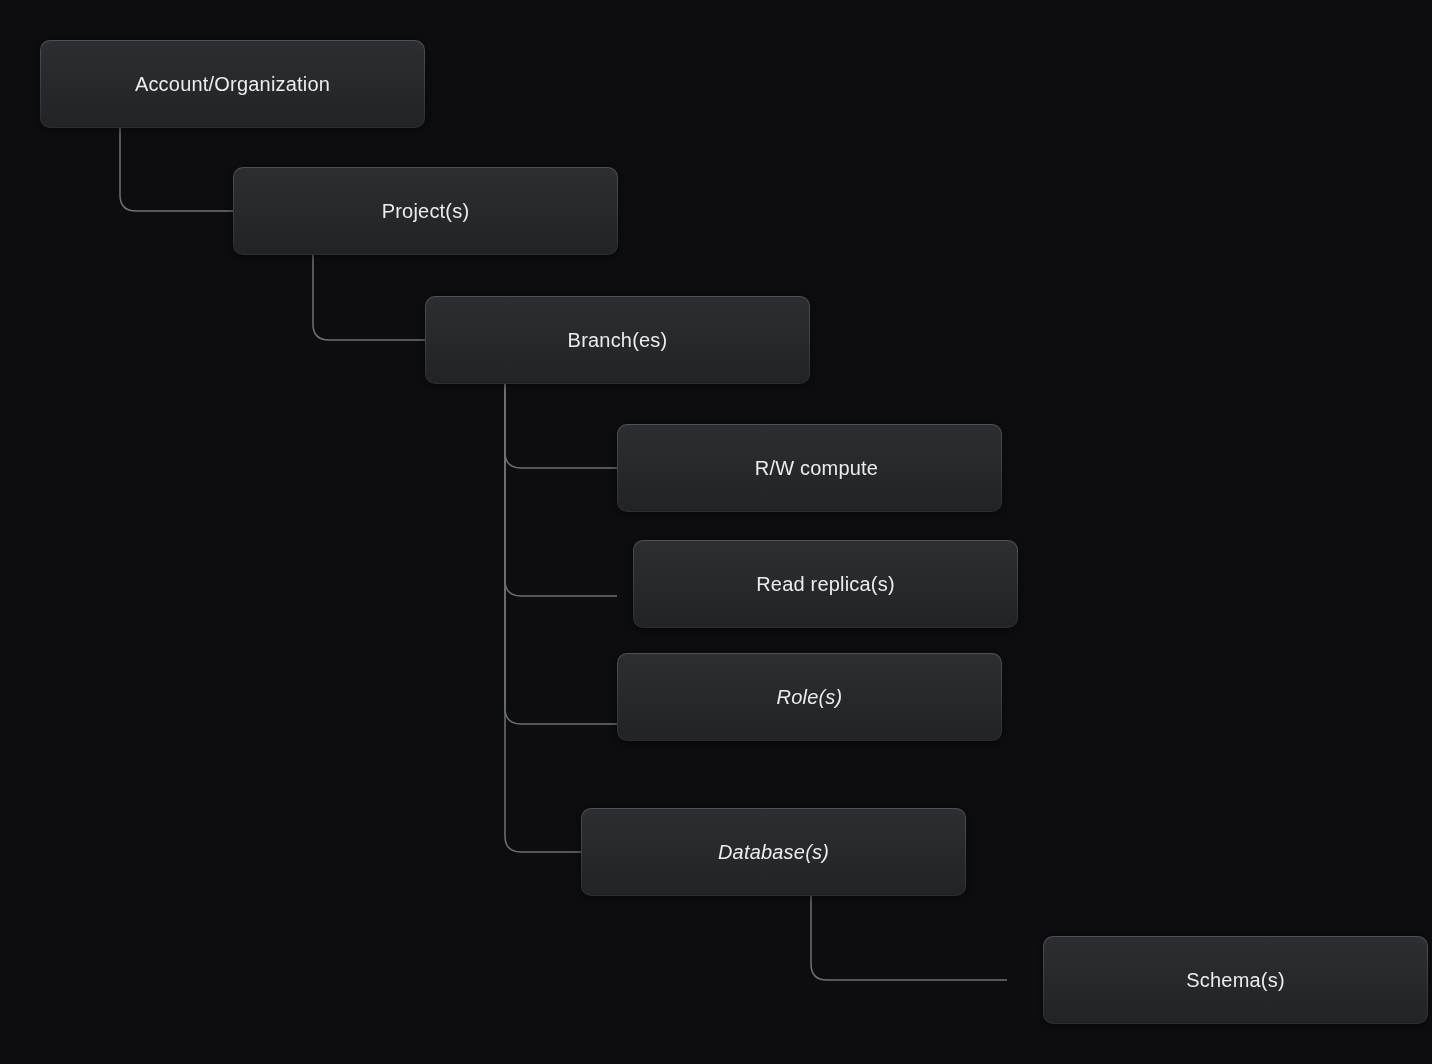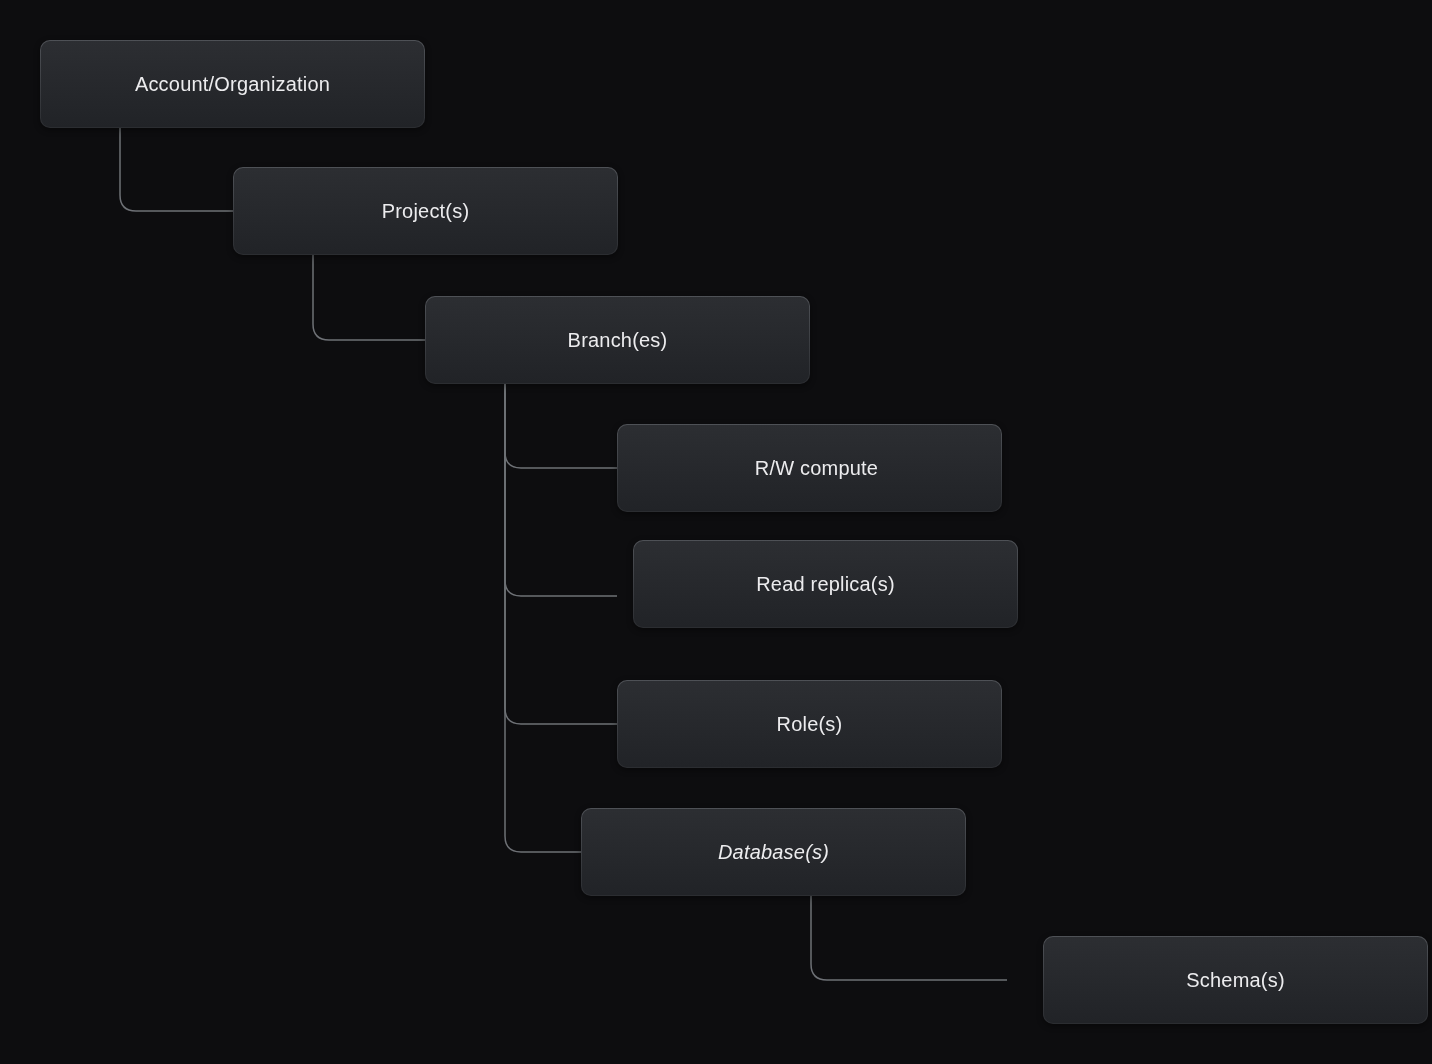--- a/index.html
+++ b/index.html
@@ -53,21 +53,21 @@
     color: var(--text);
     font-size: 20px;
     letter-spacing: 0.2px;
     white-space: nowrap;
   }
   .n-account  { left: 40px;   top: 40px;  }
   .n-project  { left: 233px;  top: 167px; }
   .n-branch   { left: 425px;  top: 296px; }
   .n-rw       { left: 617px;  top: 424px; padding-left: 14px; }
   .n-replica  { left: 617px;  top: 540px; margin-left: 16px; }
-  .n-role     { left: 617px;  top: 680px; }
+  .n-role     { left: 617px;  top: 653px; font-style: italic; }
   .n-database { left: 581px;  top: 808px; font-style: italic; }
   .n-schema   { left: 1007px; top: 936px; margin-left: 36px; }
 </style>
 </head>
 <body>
 
 <div class="canvas">
 
   <svg class="edges" viewBox="0 0 1432 1064" xmlns="http://www.w3.org/2000/svg" aria-hidden="true">
     <path class="edge" d="M120 128 V195 Q120 211 136 211 H233"></path>

